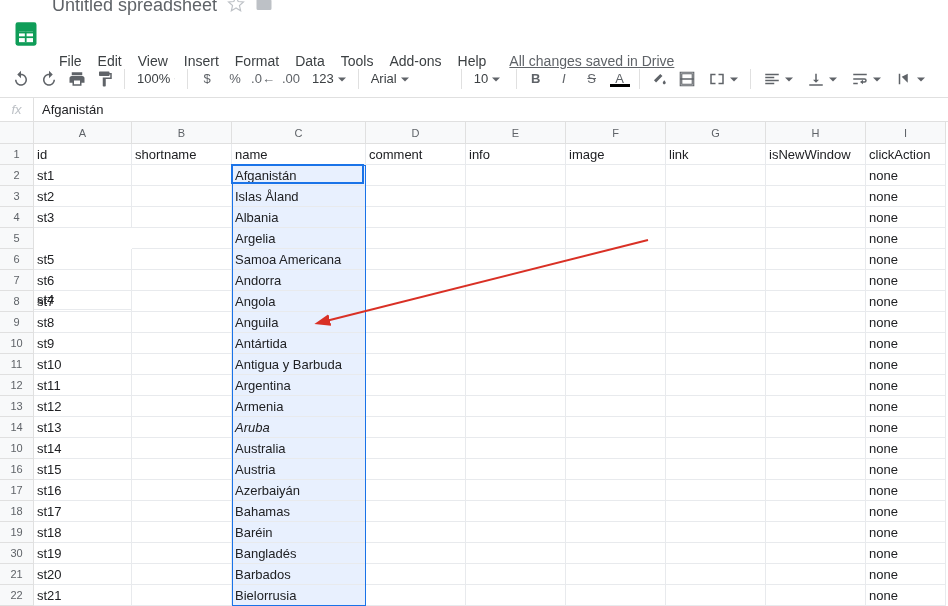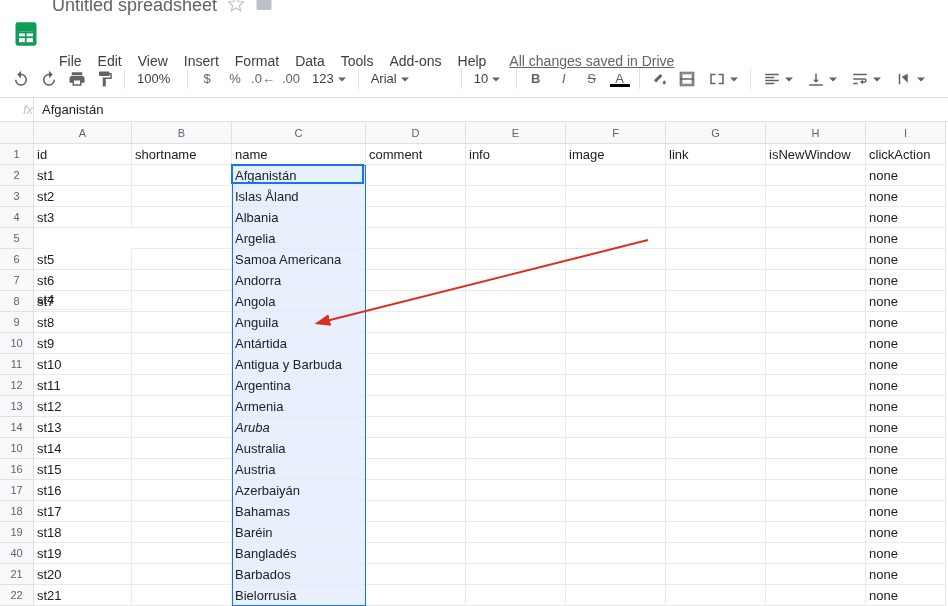--- a/index.html
+++ b/index.html
@@ -18,21 +18,21 @@
   .tbtn { width: 26px; height: 26px; display: flex; align-items: center; justify-content: center; cursor: pointer; border-radius: 3px; color: #5f6368; }
   .tbtn svg { width: 18px; height: 18px; fill: #5f6368; }
   .tsep { width: 1px; height: 20px; background: #e0e0e0; margin: 0 4px; }
   .dropdown { display: flex; align-items: center; gap: 4px; padding: 0 6px; height: 26px; cursor: pointer; font-size: 13px; color: #3c4043; }
   .dropdown svg.caret { width: 8px; height: 8px; fill: #5f6368; }
   .zoom { width: 50px; }
   .ttext { font-size: 13px; color: #5f6368; padding: 0 4px; }
   .color-underline { width: 20px; height: 3px; background: #000; margin-top: -2px; }
   .txtcolor { flex-direction: column; gap: 0; }
   .formula-bar { display: flex; align-items: center; border-bottom: 1px solid #e0e0e0; height: 24px; }
-  .fx { width: 34px; text-align: right; font-style: italic; color: #bdc1c6; font-size: 13px; border-right: 1px solid #e0e0e0; height: 100%; line-height: 24px; }
+  .fx { width: 34px; text-align: center; font-style: italic; color: #bdc1c6; font-size: 13px; border-right: 1px solid #e0e0e0; height: 100%; line-height: 24px; }
   .fx-input { flex: 1; padding: 0 8px; font-size: 13px; color: #202124; }
   .grid { position: relative; }
   .corner { position: absolute; left: 0; top: 0; width: 34px; height: 22px; background: #f8f9fa; border-right: 1px solid #e0e0e0; border-bottom: 1px solid #e0e0e0; }
   .col-headers { position: absolute; left: 34px; top: 0; display: flex; }
   .col-h { height: 22px; background: #f8f9fa; border-right: 1px solid #e0e0e0; border-bottom: 1px solid #e0e0e0; text-align: center; font-size: 11px; color: #5f6368; line-height: 22px; }
   .row-headers { position: absolute; left: 0; top: 22px; }
   .row-h { width: 34px; height: 21px; background: #f8f9fa; border-right: 1px solid #e0e0e0; border-bottom: 1px solid #e0e0e0; text-align: center; font-size: 11px; color: #5f6368; line-height: 21px; }
   .cells { position: absolute; left: 34px; top: 22px; }
   .cell { position: absolute; height: 21px; border-right: 1px solid #e8eaed; border-bottom: 1px solid #e8eaed; font-size: 13px; color: #202124; padding: 0 3px; line-height: 21px; overflow: hidden; white-space: nowrap; }
   .selected-range { background: #e8f0fe; }
@@ -239,21 +239,21 @@
       <div class="row-h">10</div>
       <div class="row-h">11</div>
       <div class="row-h">12</div>
       <div class="row-h">13</div>
       <div class="row-h">14</div>
       <div class="row-h">10</div>
       <div class="row-h">16</div>
       <div class="row-h">17</div>
       <div class="row-h">18</div>
       <div class="row-h">19</div>
-      <div class="row-h">40</div>
+      <div class="row-h">30</div>
       <div class="row-h">21</div>
       <div class="row-h">22</div>
     </div>
   <div class="cells" id="cells">
       <div class="cell" style="left: 0px; top: 0px; width: 98px;">id</div>
       <div class="cell" style="left: 98px; top: 0px; width: 100px;">shortname</div>
       <div class="cell" style="left: 198px; top: 0px; width: 134px;">name</div>
       <div class="cell" style="left: 332px; top: 0px; width: 100px;">comment</div>
       <div class="cell" style="left: 432px; top: 0px; width: 100px;">info</div>
       <div class="cell" style="left: 532px; top: 0px; width: 100px;">image</div>

